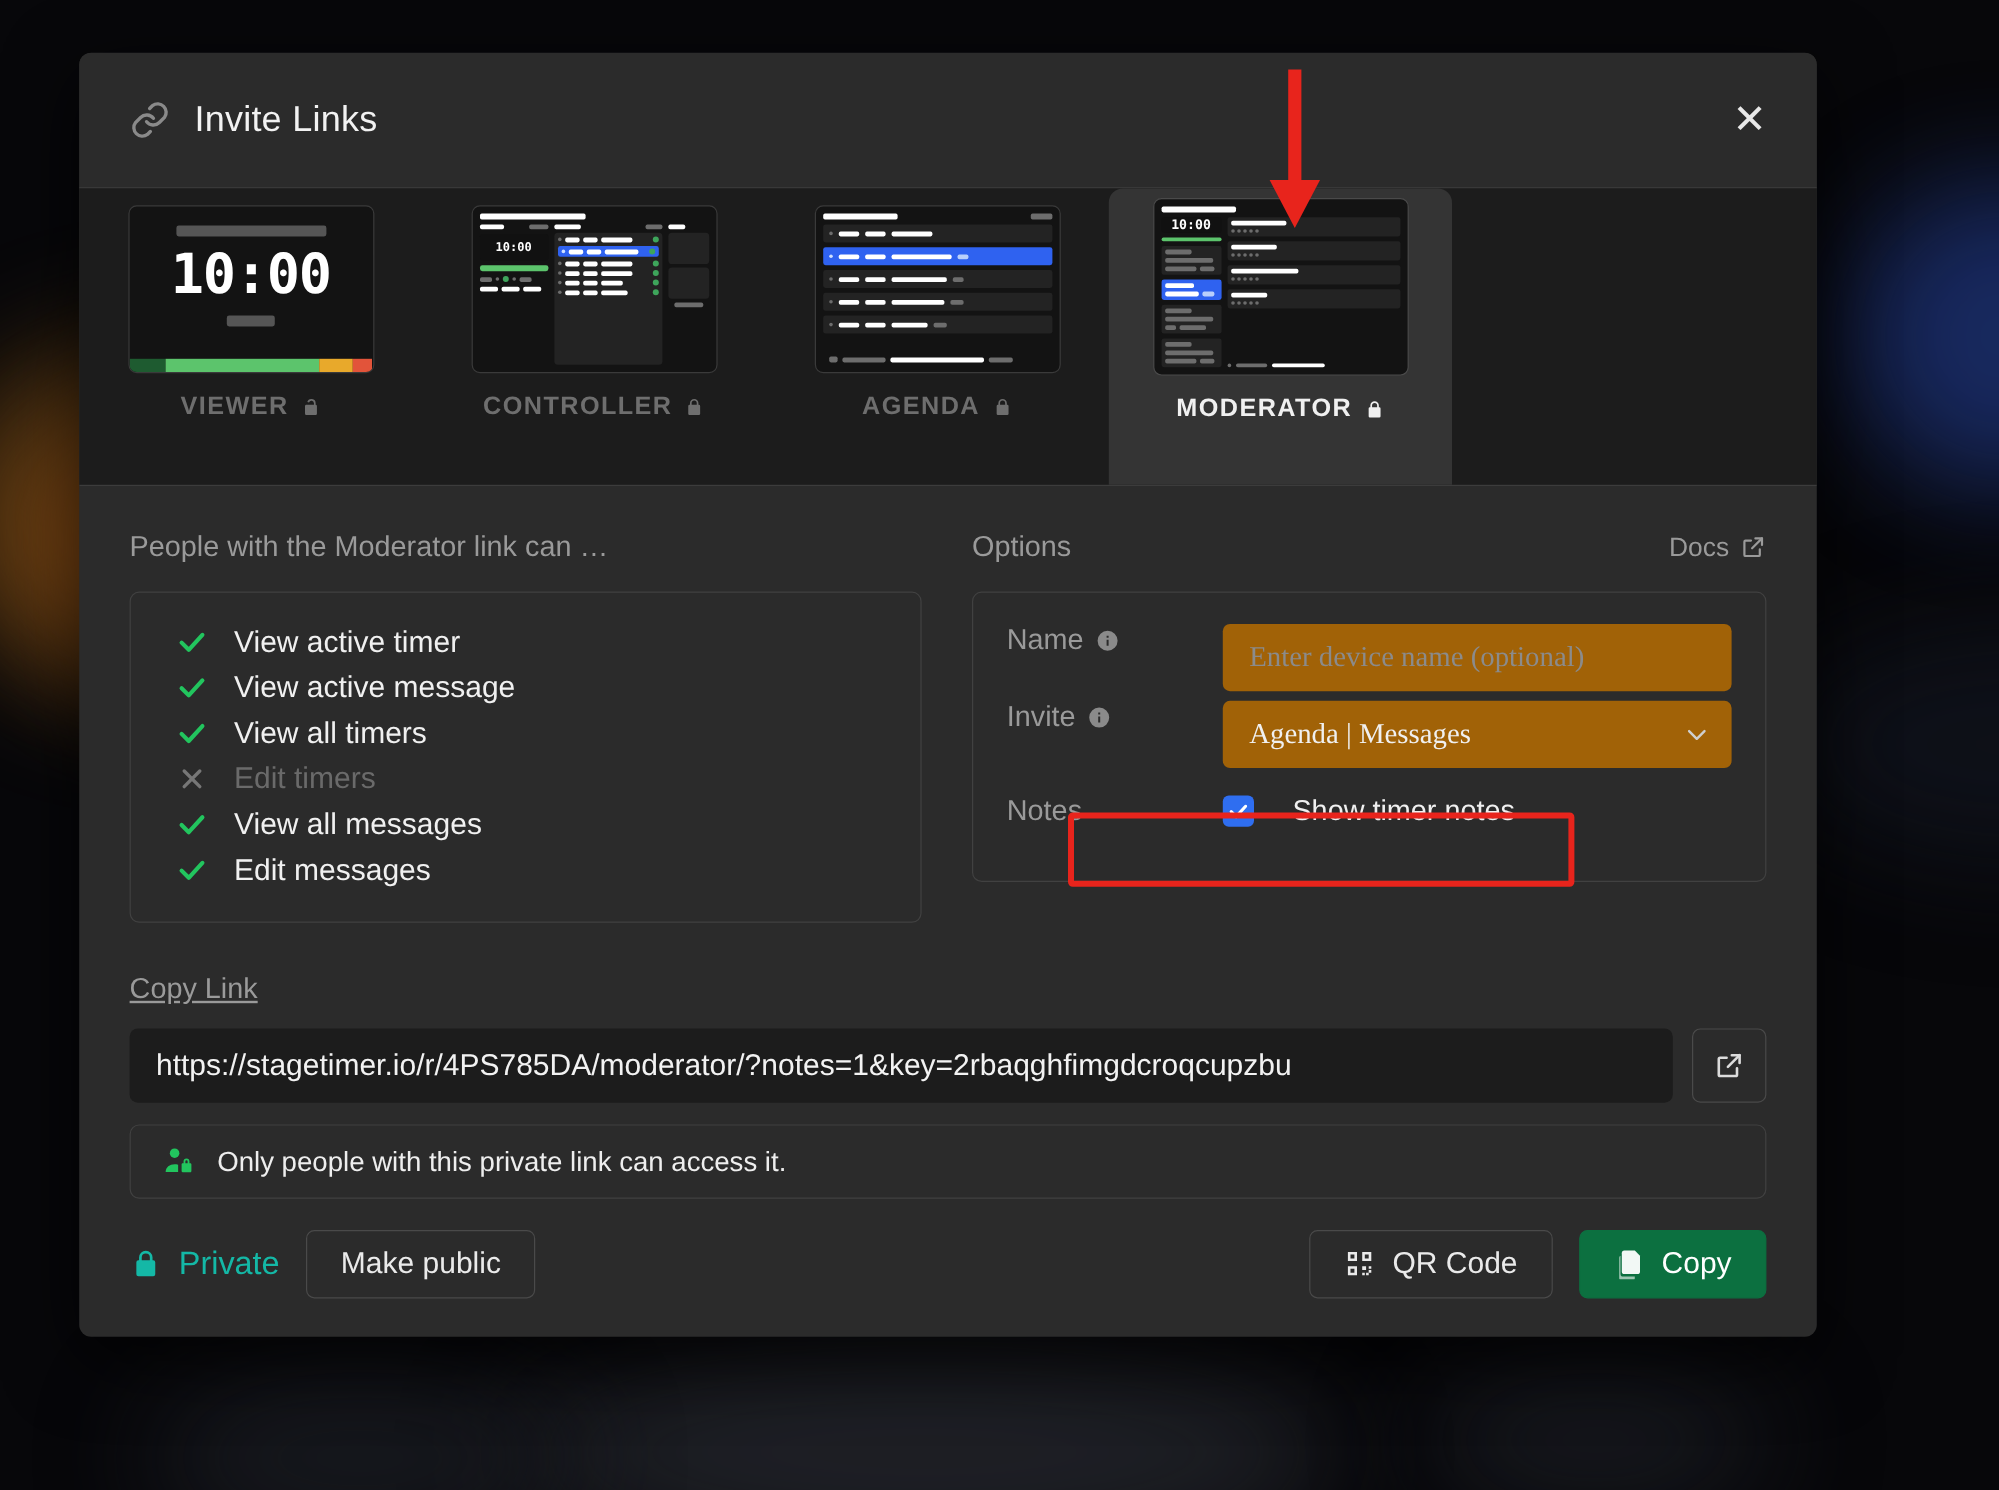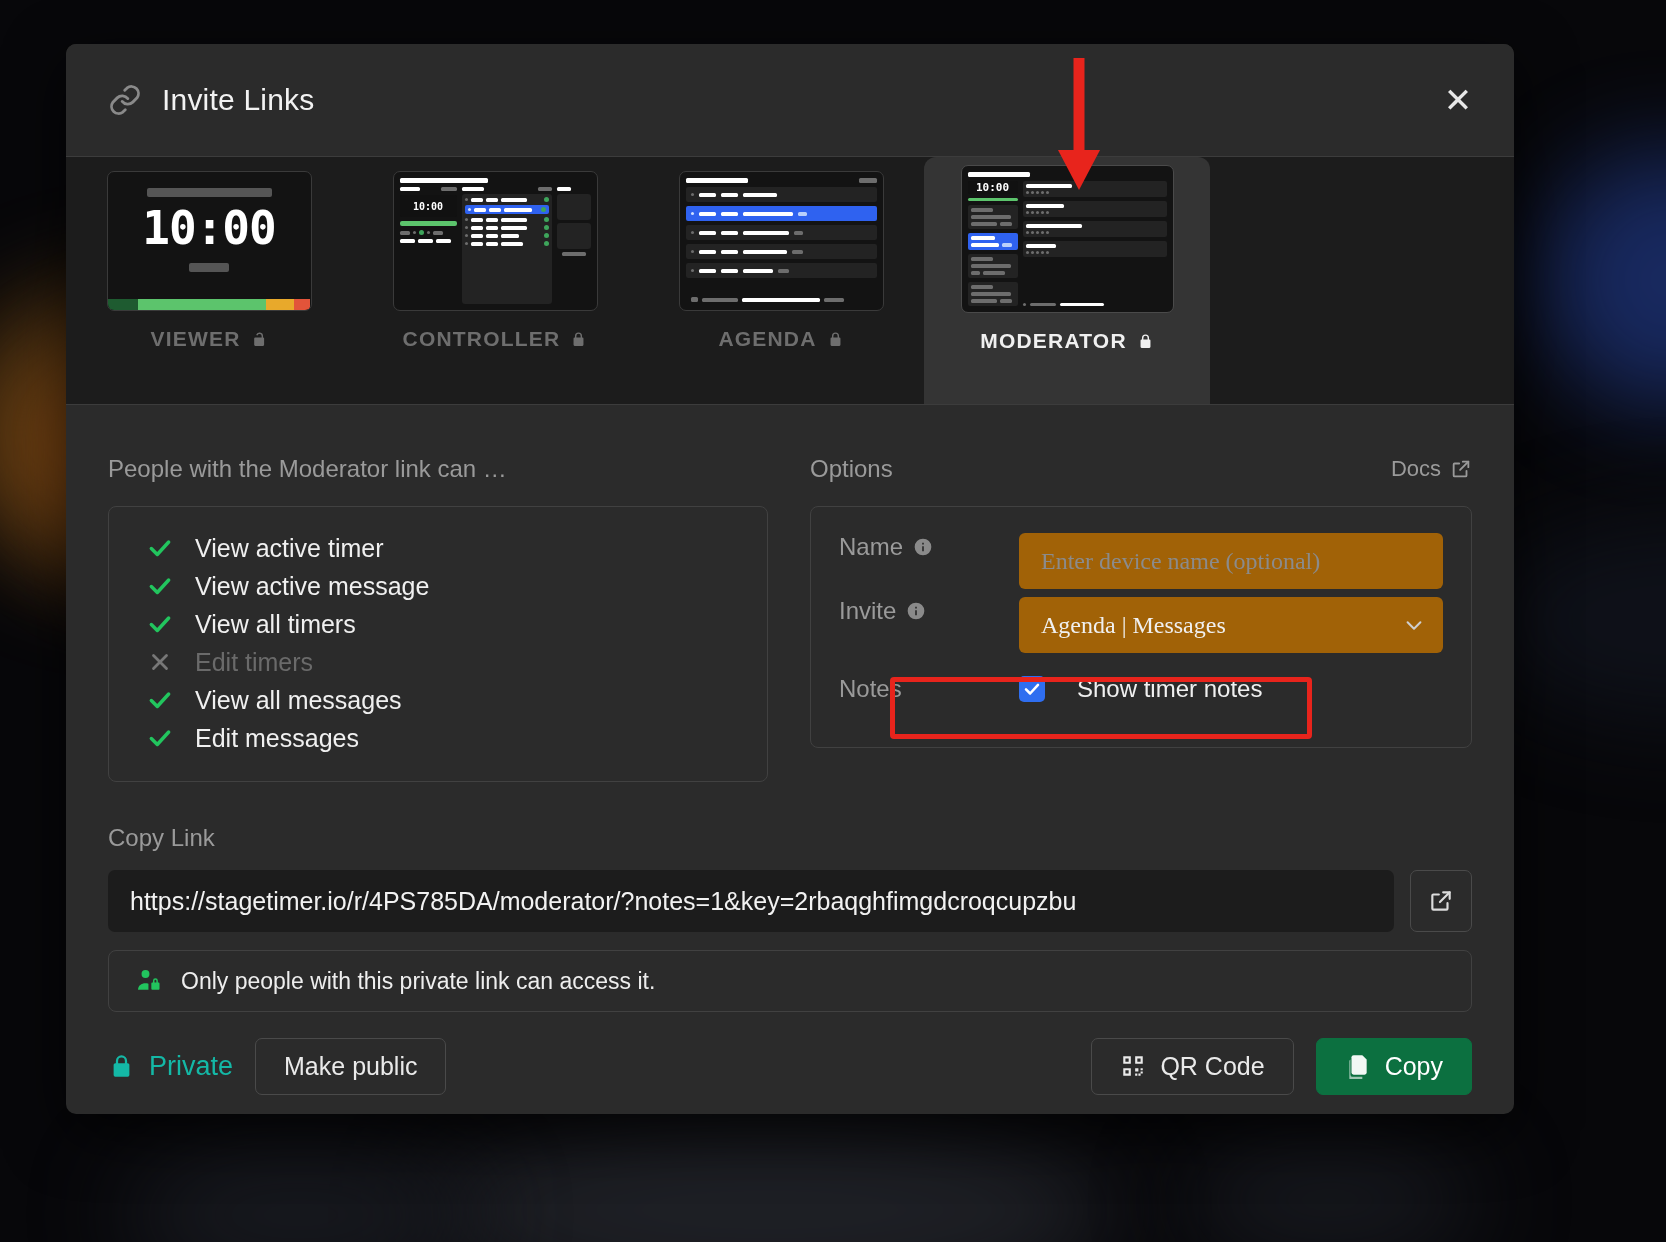--- a/index.html
+++ b/index.html
@@ -124,21 +124,21 @@
     display: flex; align-items: center; justify-content: center; height: 26px;
   }
   .mod-card { background: #232323; border-radius: 2px; padding: 3px; display: flex; flex-direction: column; gap: 3px; }
   .mod-card.sel { background: #2f62f0; }
   .dots { display: flex; gap: 2px; }
   .dot { width: 3px; height: 3px; border-radius: 50%; background: #6d6d6d; }
 
   
   #body { flex: 1; padding: 34px 42px 0; position: relative; }
 
-  .cols { display: flex; gap: 42px; margin-top: 13px; }
+  .cols { display: flex; gap: 42px; }
   .col-left { width: 660px; }
   .col-right { flex: 1; }
 
   .section-head {
     display: flex; align-items: center; justify-content: space-between;
     height: 34px; margin-bottom: 20px;
   }
   .section-title { font-size: 24px; color: #9a9a9a; font-weight: 400; }
   #docs-link {
     display: flex; align-items: center; gap: 9px;
@@ -184,21 +184,21 @@
   .cb {
     width: 26px; height: 26px; border-radius: 5px;
     background: #2f6ef0; display: flex; align-items: center; justify-content: center;
     cursor: pointer;
   }
   .cb svg { width: 18px; height: 18px; color: #fff; }
   .notes-text { font-size: 24px; color: #f0f0f0; }
 
   
   #copy-section { margin-top: 42px; }
-  #copy-title { font-size: 24px; color: #9a9a9a; margin-bottom: 18px; }
+  #copy-title { font-size: 24px; color: #9a9a9a; margin-bottom: 18px; text-decoration: underline; }
   .url-row { display: flex; gap: 16px; align-items: stretch; }
   #url-field {
     flex: 1; height: 62px; background: #1c1c1c; border: none; outline: none;
     border-radius: 7px; padding: 0 22px;
     font-size: 25px; color: #f2f2f2;
     font-family: "Liberation Sans", sans-serif;
   }
   #open-link-btn {
     width: 62px; height: 62px; border-radius: 7px;
     border: 1px solid #4a4a4a; background: #2b2b2b;

